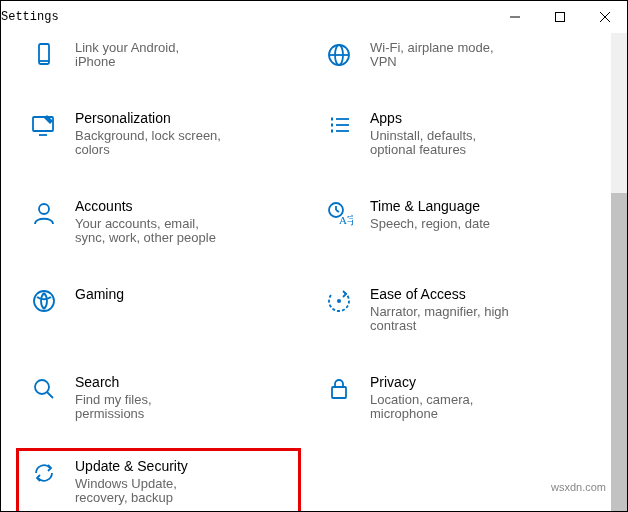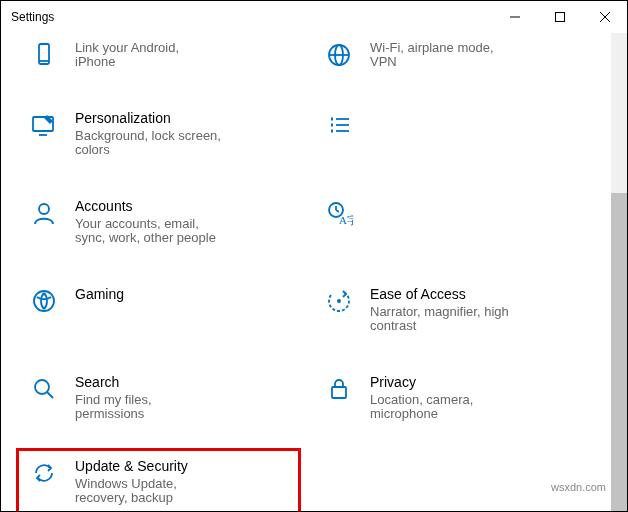--- a/index.html
+++ b/index.html
@@ -1,17 +1,17 @@
 <!DOCTYPE html>
 <html><head>
 <meta charset="utf-8">
 <style>
 * { box-sizing: border-box; margin: 0; padding: 0; }
 body { font-family: "Segoe UI", Arial, sans-serif; background: #fff; width: 628px; height: 512px; overflow: hidden; border: 1px solid #000; position: relative; }
-.titlebar { height: 32px; display: flex; align-items: center; justify-content: space-between; padding-left: 10px; }
+.titlebar { height: 32px; display: flex; align-items: center; justify-content: space-between; padding-left: 0; font-family: Liberation Mono, monospace; }
 .titlebar-title { font-size: 12px; color: #000; }
 .titlebar-controls { display: flex; height: 100%; }
 .tbtn { width: 45px; display: flex; align-items: center; justify-content: center; font-size: 13px; font-family: Arial, sans-serif; color: #000; }
 .tbtn svg { pointer-events: none; }
 .content-area { position: absolute; top: 32px; left: 0; right: 16px; bottom: 0; overflow: hidden; }
 .scrollbar { position: absolute; top: 32px; right: 0; width: 16px; bottom: 0; background: #f0f0f0; }
 .scroll-thumb { position: absolute; left: 0; right: 0; top: 160px; height: 320px; background: #c2c2c2; }
 .grid { display: grid; grid-template-columns: 1fr 1fr; column-gap: 0; row-gap: 28px; padding: 0 10px 20px 10px; }
 .tile { display: flex; align-items: flex-start; padding: 6px 8px; margin: 0 8px; }
 .tile.highlight { outline: 3px solid #e60000; outline-offset: 0; padding-bottom: 24px; margin-top: -4px; }
@@ -95,20 +95,24 @@
       <div class="ticon">
         <svg viewBox="0 0 28 28">
             <line x1="6" y1="8" x2="8" y2="8" stroke-width="3"></line>
             <line x1="11" y1="8" x2="24" y2="8"></line>
             <line x1="6" y1="14" x2="8" y2="14" stroke-width="3"></line>
             <line x1="11" y1="14" x2="24" y2="14"></line>
             <line x1="6" y1="20" x2="8" y2="20" stroke-width="3"></line>
             <line x1="11" y1="20" x2="24" y2="20"></line>
           </svg>
       </div>
+      <div class="ttext">
+        <div class="ttitle">Apps</div>
+        <div class="tdesc">Uninstall, defaults, optional features</div>
+      </div>
     </div>
 
     <div class="tile">
       <div class="ticon">
         <svg viewBox="0 0 28 28">
             <circle cx="14" cy="10" r="5"></circle>
             <path d="M5 25 C5 18 23 18 23 25"></path>
           </svg>
       </div>
       <div class="ttext">
@@ -119,20 +123,24 @@
 
     <div class="tile">
       <div class="ticon">
         <svg viewBox="0 0 28 28">
             <circle cx="11" cy="11" r="7"></circle>
             <line x1="11" y1="7" x2="11" y2="11"></line>
             <line x1="11" y1="11" x2="14" y2="13"></line>
             <text x="14" y="25" font-size="11" fill="#0072c6" stroke="none" font-family="Segoe UI">A字</text>
           </svg>
       </div>
+      <div class="ttext">
+        <div class="ttitle">Time &amp; Language</div>
+        <div class="tdesc">Speech, region, date</div>
+      </div>
     </div>
 
     <div class="tile">
       <div class="ticon">
         <svg viewBox="0 0 28 28">
             <circle cx="14" cy="14" r="10"></circle>
             <path d="M14 6 C10 10 10 18 14 22 M14 6 C18 10 18 18 14 22 M7 10 C11 13 17 13 21 10"></path>
           </svg>
       </div>
       <div class="ttext">

